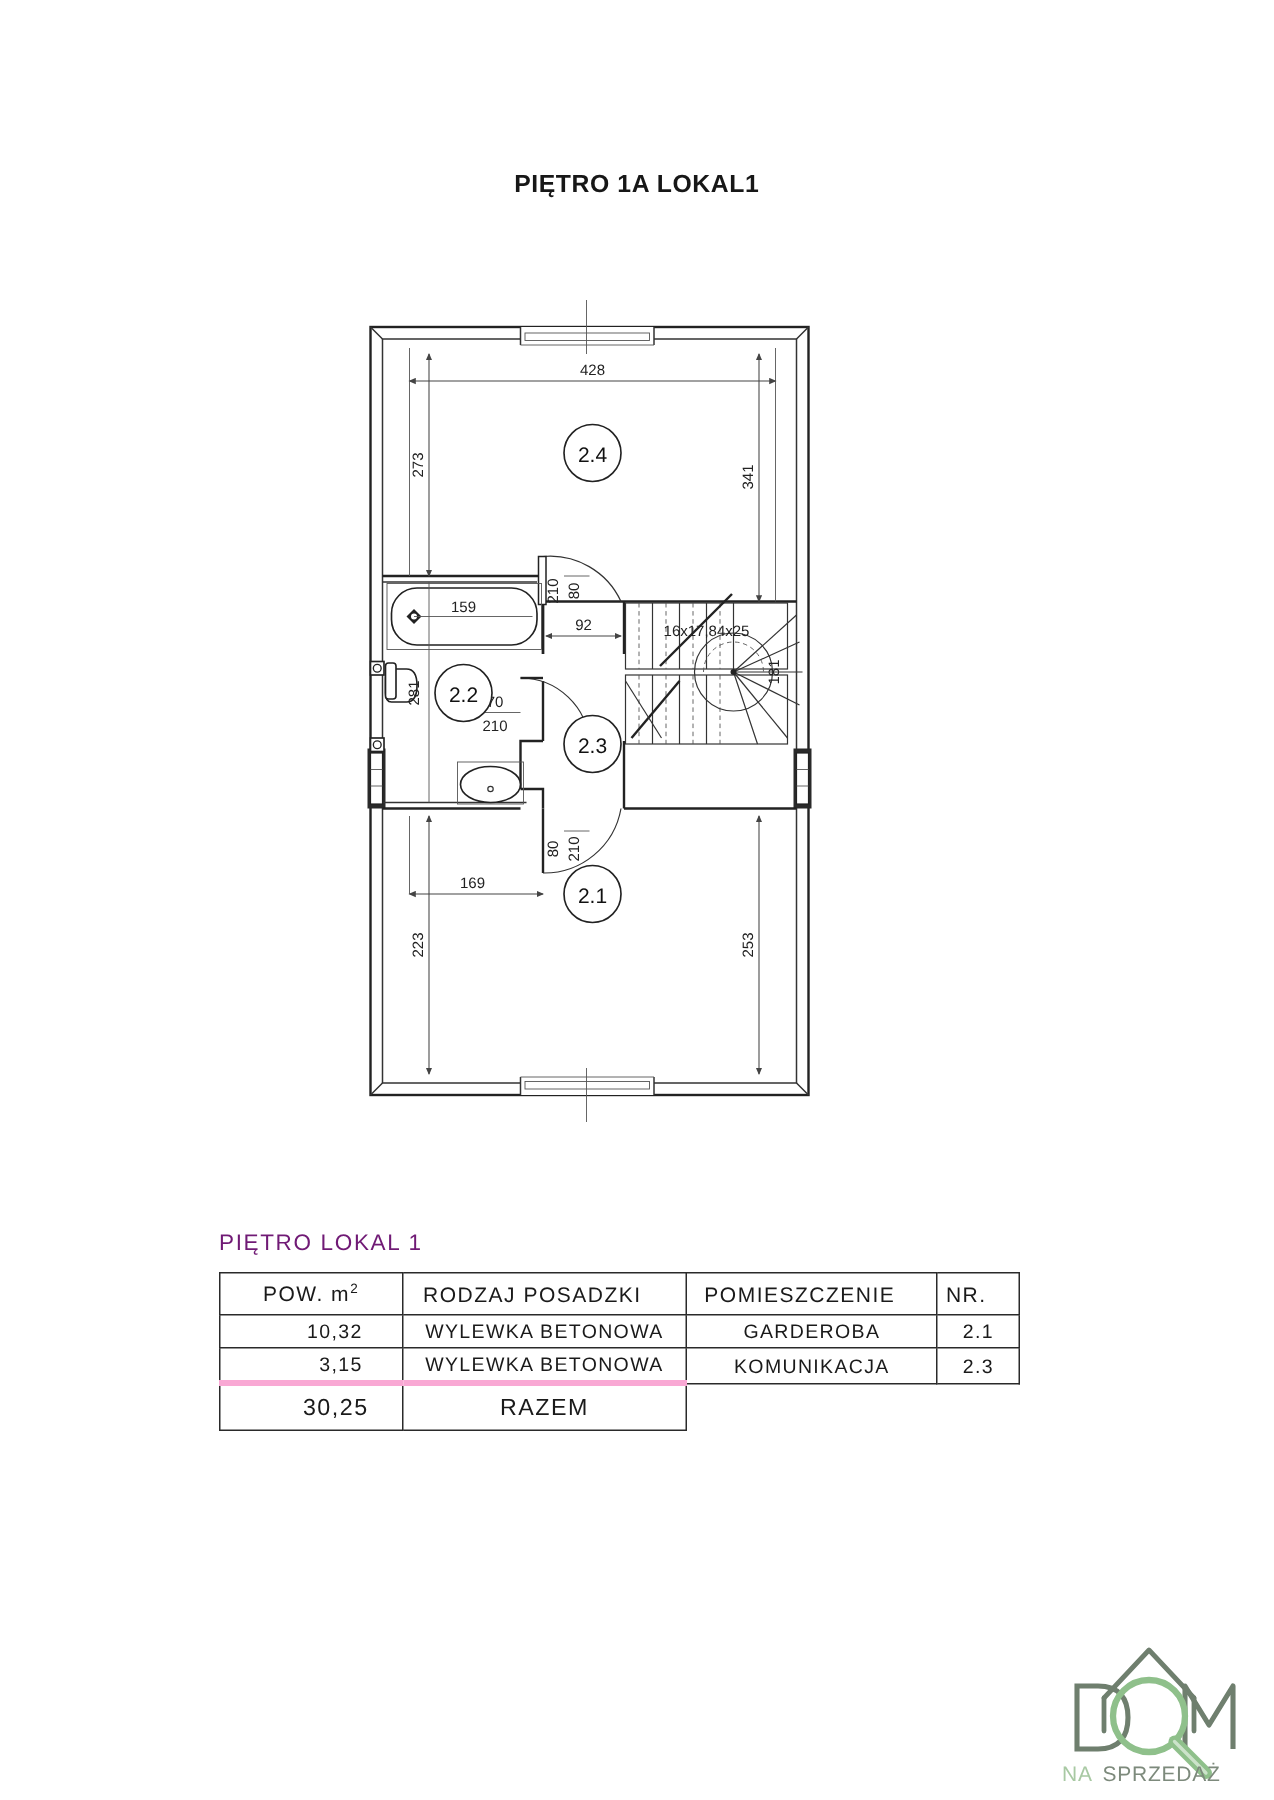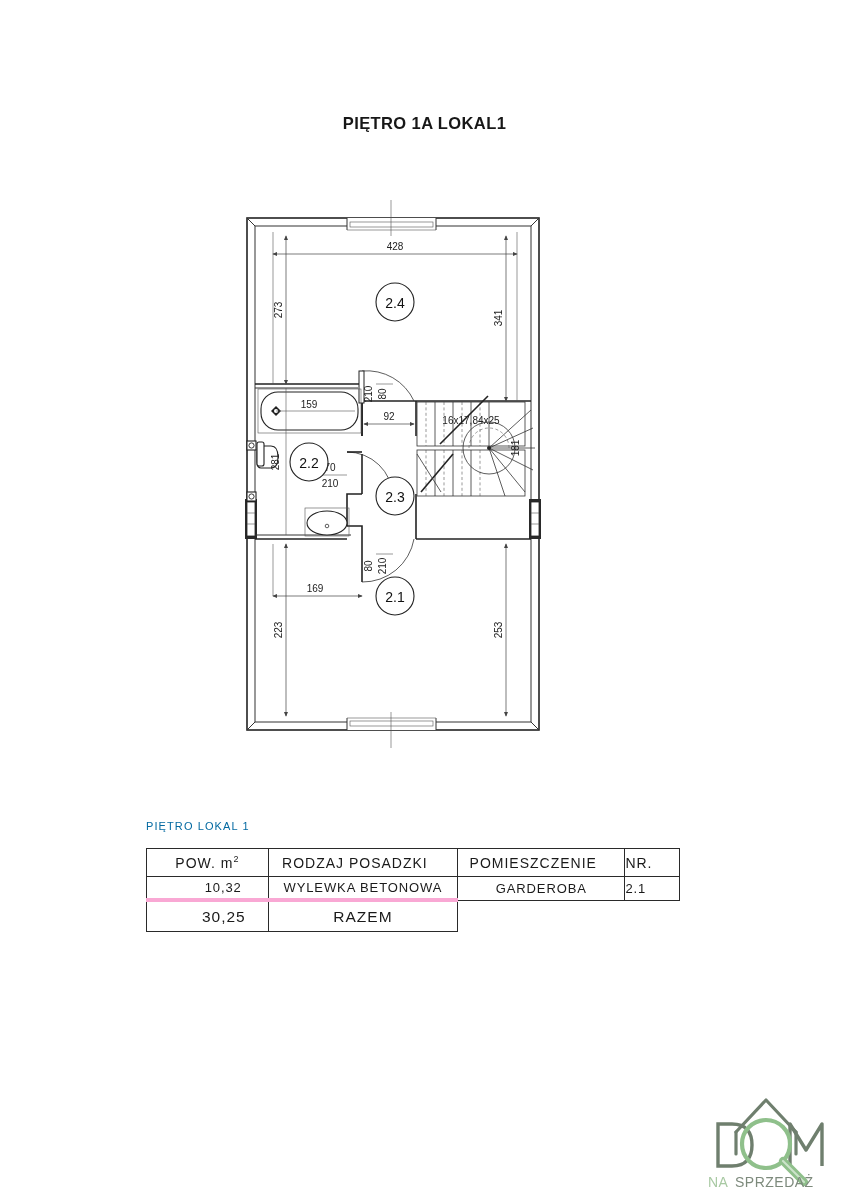--- a/index.html
+++ b/index.html
@@ -37,23 +37,23 @@
     width: 310px;
     height: 560px;
   }
   #plan-svg { display: block; }
 
   
   #schedule-caption {
     position: absolute;
     left: 146px;
     top: 820px;
-    font-size: 11px;
+    font-size: 15px;
     letter-spacing: 1.1px;
-    color: #0369a1;
+    color: #701a75;
     font-family: "Liberation Sans", sans-serif;
   }
   #schedule {
     position: absolute;
     left: 146px;
     top: 848px;
     width: 534px;
     border-collapse: collapse;
     font-size: 13.2px;
     letter-spacing: 0.9px;
@@ -61,21 +61,21 @@
   }
   #schedule td, #schedule th {
     border: 1px solid #2a2a2a;
     padding: 0;
     height: 21px;
     font-weight: normal;
   }
   #schedule .c-area   { width: 118px; text-align: right; padding-right: 26px; }
   #schedule .c-floor  { width: 212px; text-align: center; }
   #schedule .c-room   { width: 160px; text-align: center; }
-  #schedule .c-nr     { width: 42px;  text-align: left; }
+  #schedule .c-nr     { width: 42px;  text-align: center; }
   #schedule thead td  { text-align: center; padding-right: 16px; height: 27px; font-size: 14px; letter-spacing: 1px;}
   #schedule thead .c-area { text-align: center; padding-right: 0; }
   #schedule tbody td  { font-size: 13px; }
   #schedule tr.total td { height: 29px; font-size: 15.5px; letter-spacing: 1px; border-top: 4px solid #f9a8d4; }
   #schedule tr.total .c-area { padding-right: 22px; }
   #schedule tr.total .c-blank { border: none; }
   #schedule sup { font-size: 9px; vertical-align: super; }
 
   
   #logo {
@@ -338,20 +338,26 @@
       <td class="c-nr">NR.</td>
     </tr>
   </thead>
   <tbody>
     <tr>
       <td class="c-area">10,32</td>
       <td class="c-floor">WYLEWKA  BETONOWA</td>
       <td class="c-room">GARDEROBA</td>
       <td class="c-nr">2.1</td>
     </tr>
+    <tr>
+      <td class="c-area">3,15</td>
+      <td class="c-floor">WYLEWKA  BETONOWA</td>
+      <td class="c-room">KOMUNIKACJA</td>
+      <td class="c-nr">2.3</td>
+    </tr>
     <tr class="total">
       <td class="c-area">30,25</td>
       <td class="c-floor">RAZEM</td>
       <td class="c-room c-blank"></td>
       <td class="c-nr c-blank"></td>
     </tr>
   </tbody>
 </table>
 
 <div id="logo">

